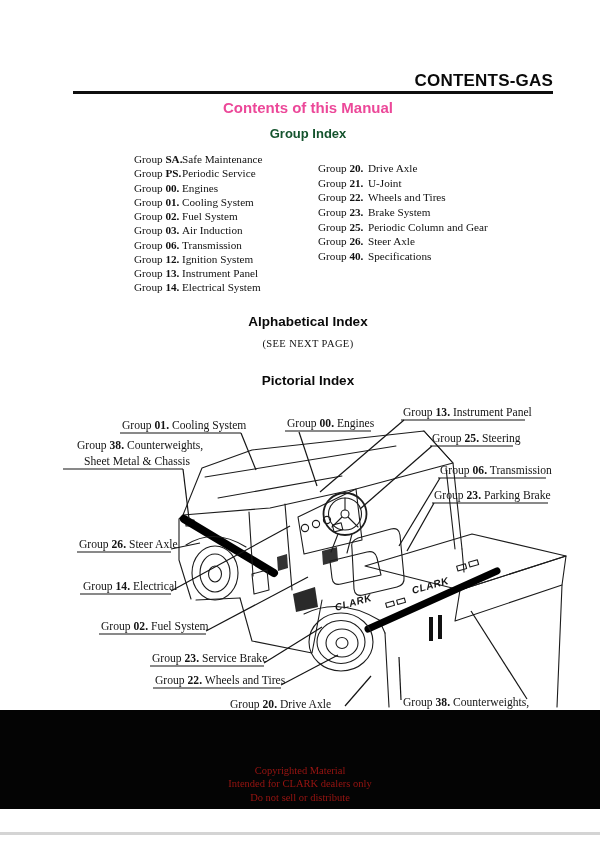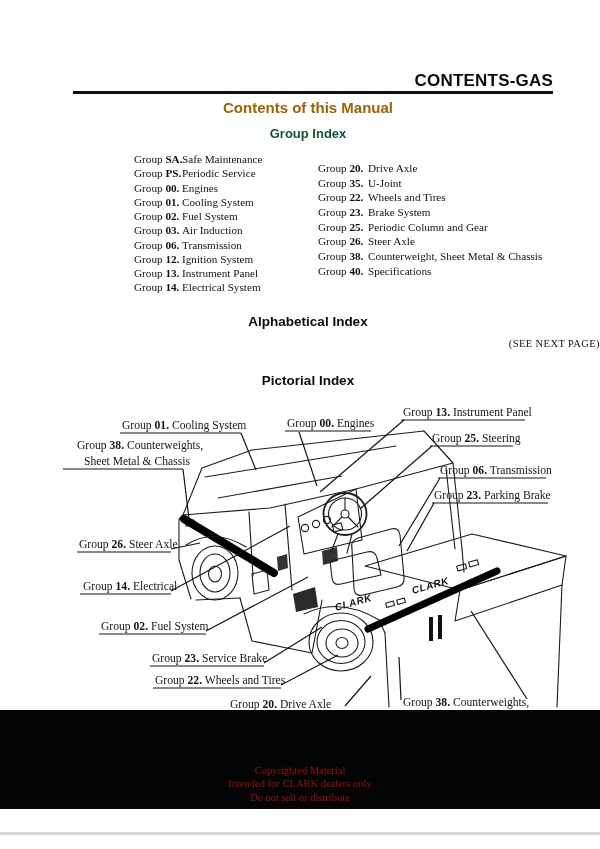--- a/index.html
+++ b/index.html
@@ -3,24 +3,24 @@
 <meta charset="utf-8">
 <style>
   html,body{margin:0;padding:0;background:#888;}
   .page{position:relative;width:600px;height:849px;background:#ffffff;margin:0 auto;
         overflow:hidden;font-family:"Liberation Serif",serif;color:#111;}
   .abs{position:absolute;}
   .hdr-code{top:71px;left:0;width:553px;text-align:right;
             font:bold 17px "Liberation Sans",sans-serif;letter-spacing:.2px;color:#0a0a0a;}
   .rule{top:91px;left:73px;width:480px;height:2.5px;background:#0f0f0f;}
   .ctr{left:16px;width:584px;text-align:center;}
-  .title-main{top:99px;font:bold 15px "Liberation Sans",sans-serif;color:#a16207;}
+  .title-main{top:99px;font:bold 15px "Liberation Sans",sans-serif;color:#ec4899;}
   .h-group{top:126px;font:bold 13px "Liberation Sans",sans-serif;color:#14532d;}
   .h-alpha{top:314px;font:bold 13.5px "Liberation Sans",sans-serif;color:#0a0a0a;}
-  .note-alpha{top:338px;font:10.5px "Liberation Serif",serif;letter-spacing:.4px;text-align:right;}
+  .note-alpha{top:338px;font:10.5px "Liberation Serif",serif;letter-spacing:.4px;}
   .h-pict{top:373px;font:bold 13.5px "Liberation Sans",sans-serif;color:#0a0a0a;text-align:center;}
   .gi-col{font-size:11.2px;}
   #gi-left{top:152px;left:117px;}
   #gi-left .gi-row{line-height:14.25px;margin-left:17px;}
   #gi-right{top:161px;left:318px;}
   #gi-right .gi-row{line-height:14.65px;}
   .gi-row{white-space:nowrap;}
   .gi-g{display:inline-block;width:48px;}
   #gi-right .gi-g{width:50px;}
   .gi-row b{font-weight:bold;}
@@ -51,26 +51,25 @@
       <div class="gi-row"><span class="gi-g"><span>Group </span><b>01.</b></span><span class="gi-d">Cooling System</span></div>
       <div class="gi-row"><span class="gi-g"><span>Group </span><b>02.</b></span><span class="gi-d">Fuel System</span></div>
       <div class="gi-row"><span class="gi-g"><span>Group </span><b>03.</b></span><span class="gi-d">Air Induction</span></div>
       <div class="gi-row"><span class="gi-g"><span>Group </span><b>06.</b></span><span class="gi-d">Transmission</span></div>
       <div class="gi-row"><span class="gi-g"><span>Group </span><b>12.</b></span><span class="gi-d">Ignition System</span></div>
       <div class="gi-row"><span class="gi-g"><span>Group </span><b>13.</b></span><span class="gi-d">Instrument Panel</span></div>
       <div class="gi-row"><span class="gi-g"><span>Group </span><b>14.</b></span><span class="gi-d">Electrical System</span></div>
     </div>
   <div class="abs gi-col" id="gi-right">
       <div class="gi-row"><span class="gi-g"><span>Group </span><b>20.</b></span><span class="gi-d">Drive Axle</span></div>
-      <div class="gi-row"><span class="gi-g"><span>Group </span><b>35.</b></span><span class="gi-d">U-Joint</span></div>
+      <div class="gi-row"><span class="gi-g"><span>Group </span><b>21.</b></span><span class="gi-d">U-Joint</span></div>
       <div class="gi-row"><span class="gi-g"><span>Group </span><b>22.</b></span><span class="gi-d">Wheels and Tires</span></div>
       <div class="gi-row"><span class="gi-g"><span>Group </span><b>23.</b></span><span class="gi-d">Brake System</span></div>
       <div class="gi-row"><span class="gi-g"><span>Group </span><b>25.</b></span><span class="gi-d">Periodic Column and Gear</span></div>
       <div class="gi-row"><span class="gi-g"><span>Group </span><b>26.</b></span><span class="gi-d">Steer Axle</span></div>
-      <div class="gi-row"><span class="gi-g"><span>Group </span><b>38.</b></span><span class="gi-d">Counterweight, Sheet Metal &amp; Chassis</span></div>
       <div class="gi-row"><span class="gi-g"><span>Group </span><b>40.</b></span><span class="gi-d">Specifications</span></div>
     </div>
 
   <div class="abs ctr h-alpha">Alphabetical Index</div>
   <div class="abs ctr note-alpha">(SEE NEXT PAGE)</div>
   <div class="abs ctr h-pict">Pictorial Index</div>
 
   <svg class="abs pictorial" id="pictorial-svg" viewBox="0 392 600 320" xmlns="http://www.w3.org/2000/svg">
     <g stroke="#1c1c1c" stroke-width="1.1" fill="none" stroke-linecap="round" stroke-linejoin="round">
 

